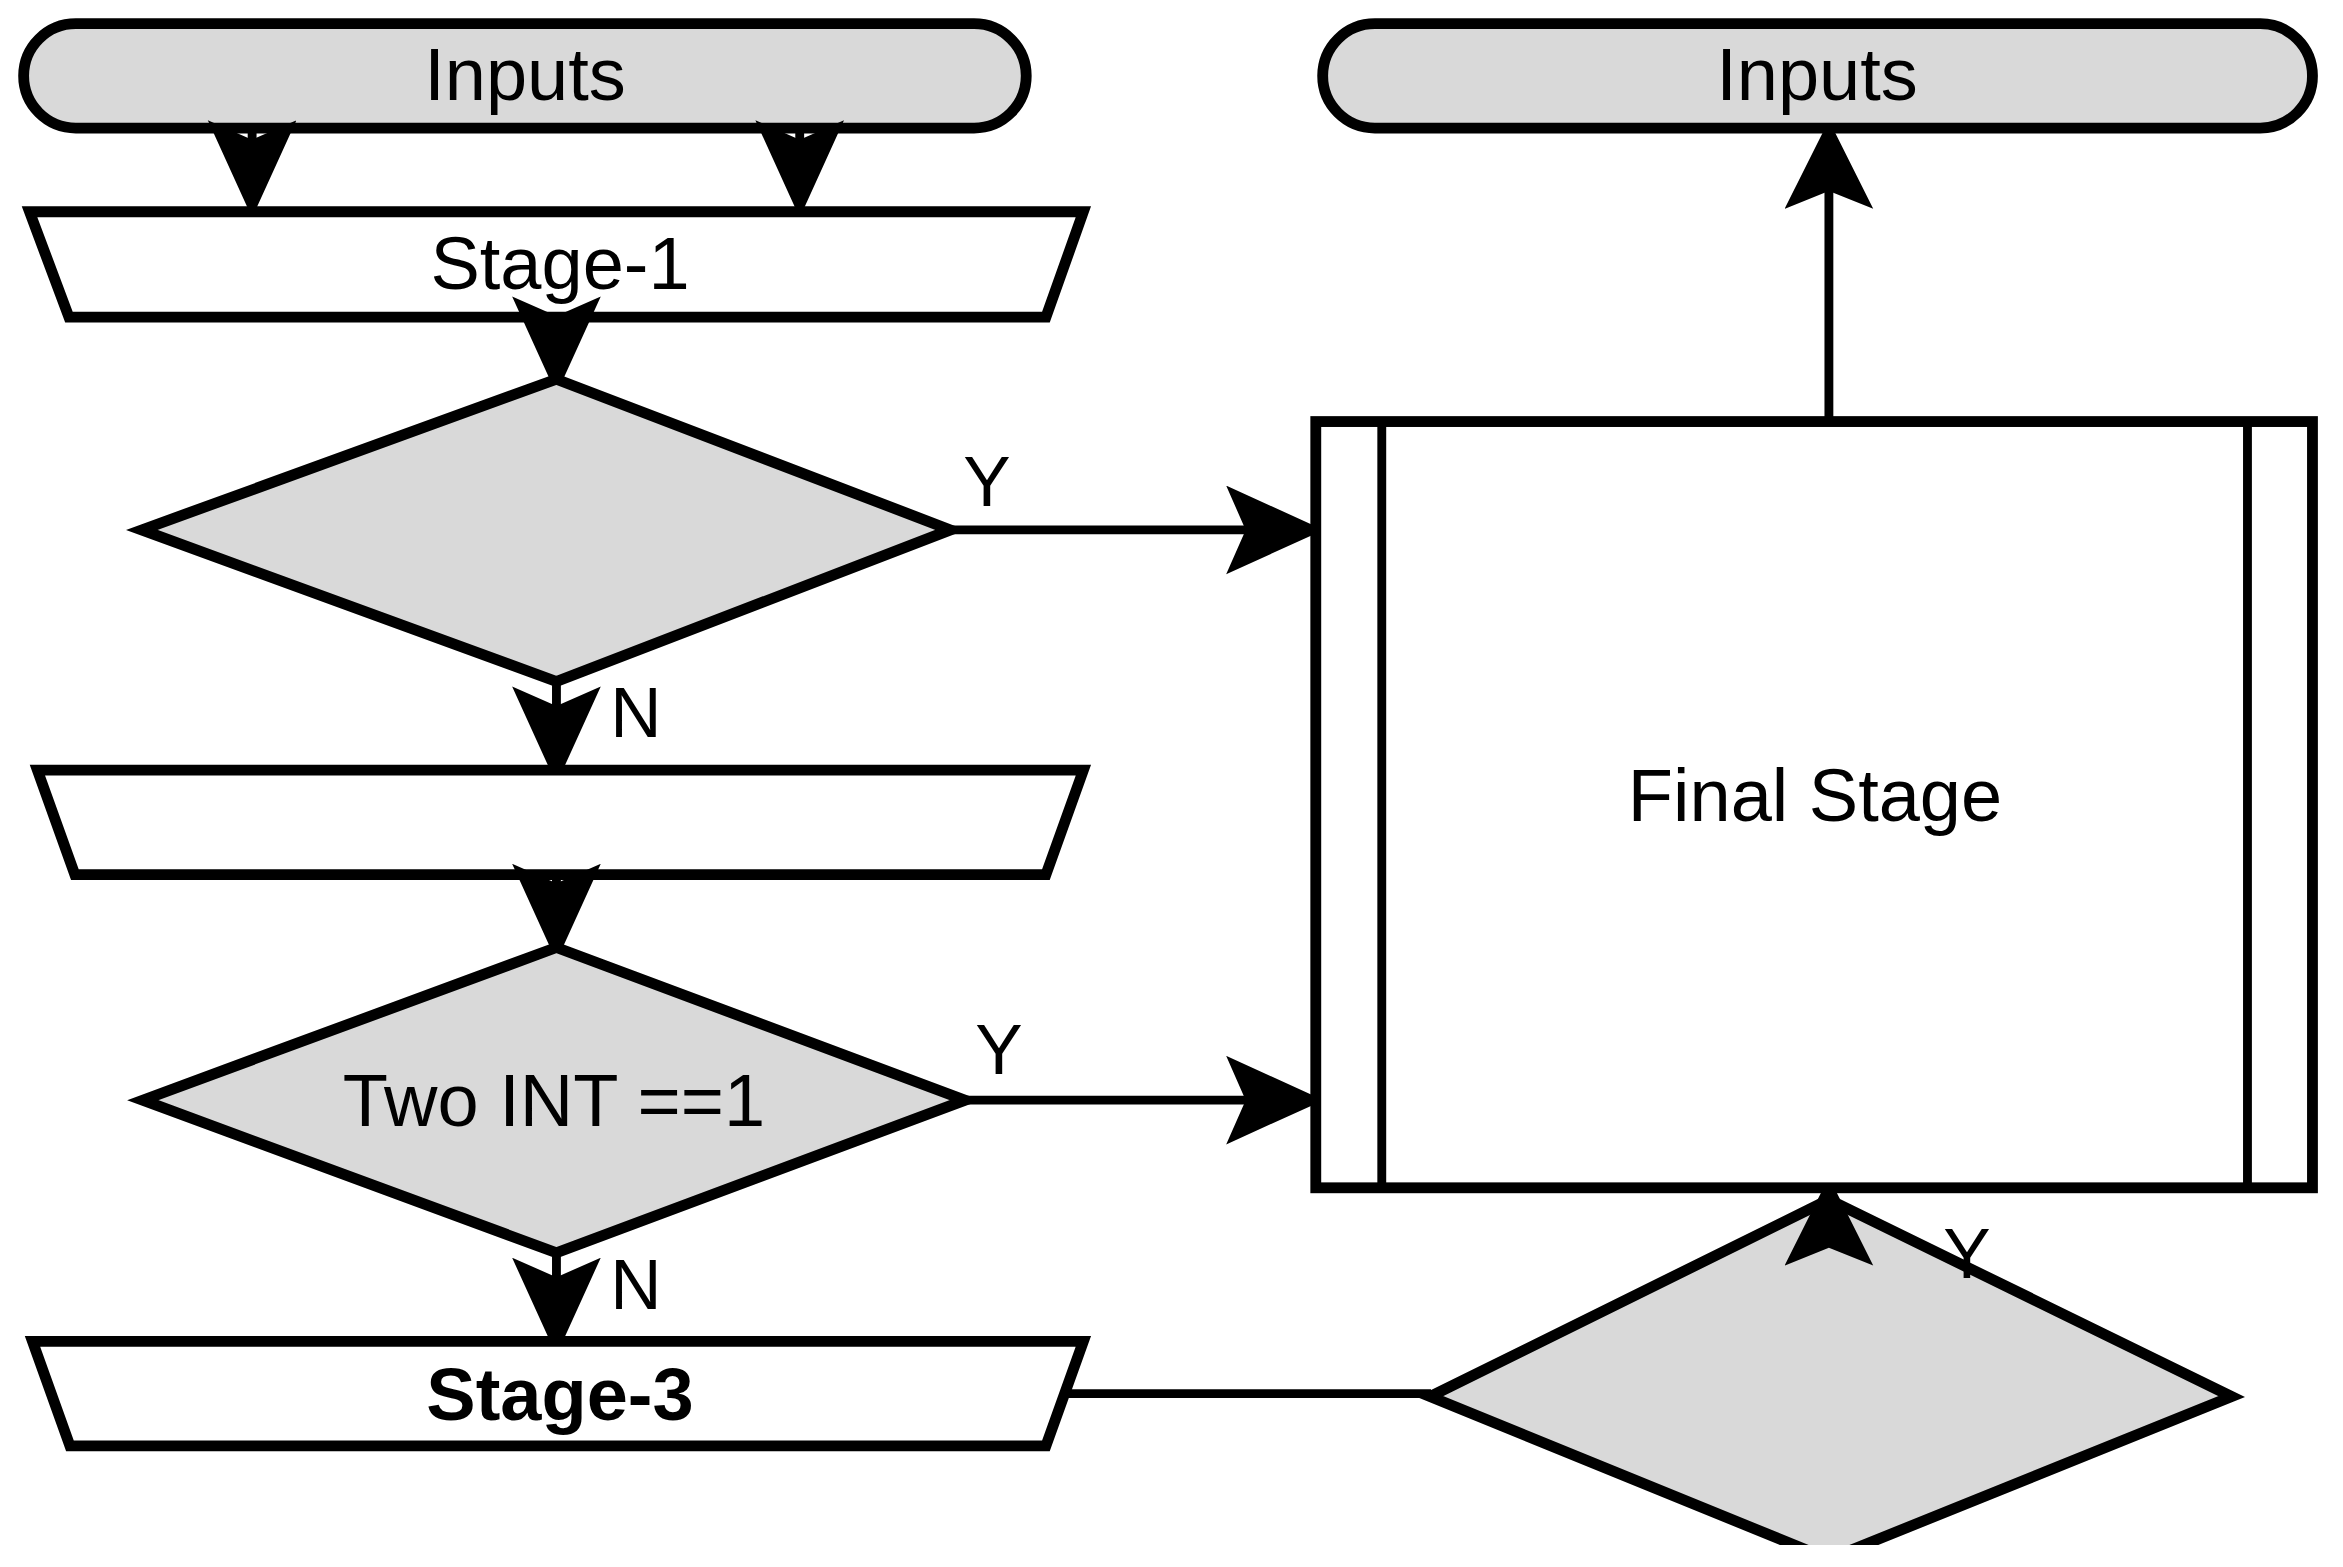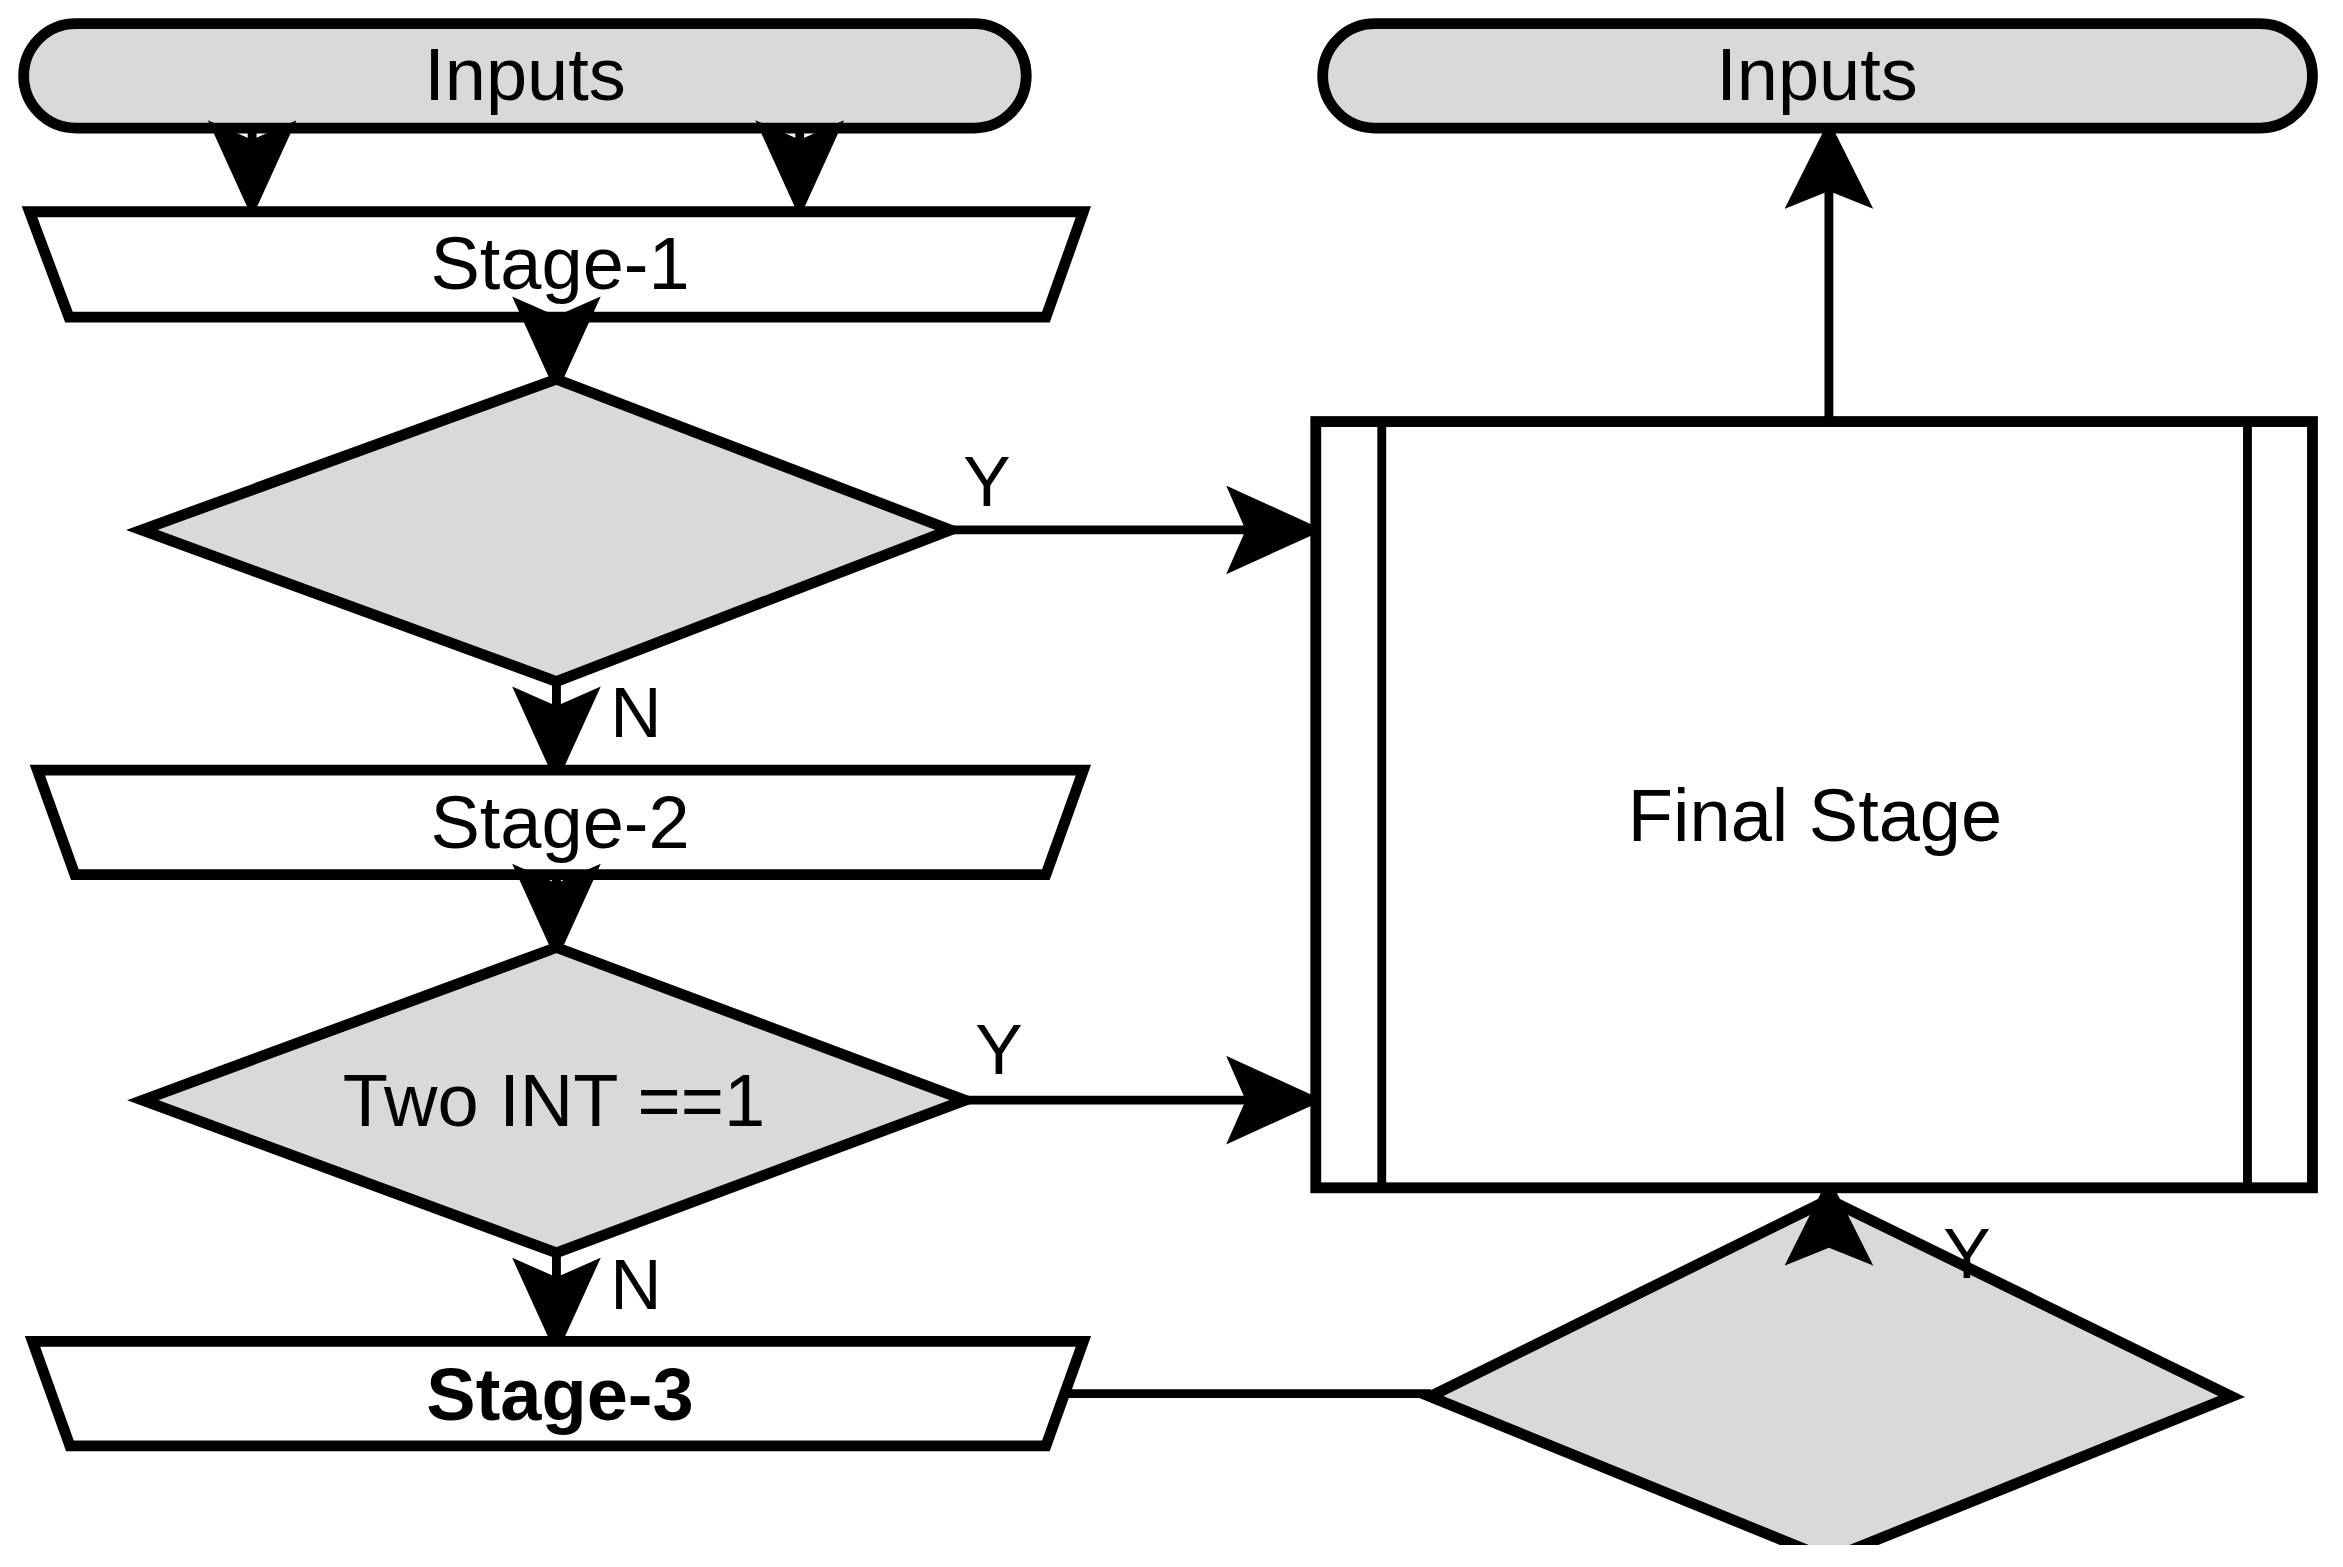--- a/index.html
+++ b/index.html
@@ -77,31 +77,30 @@
 
   <div class="lbl ctr shape-text" style="left:525px;top:75px;">Inputs</div>
 
   <div class="lbl ctr shape-text" style="left:560px;top:264px;text-align:right;">Stage-1</div>
 
 
   <div class="lbl ctr flag-text" style="left:987px;top:481px;">Y</div>
 
   <div class="lbl ctr flag-text" style="left:636px;top:712px;">N</div>
 
-  <div class="lbl ctr shape-text" style="left:560px;top:823px;">Stage-2</div>
 
   <div class="lbl ctr shape-text" style="left:554px;top:1101px;">Two INT ==1</div>
 
   <div class="lbl ctr flag-text" style="left:999px;top:1049px;">Y</div>
 
   <div class="lbl ctr flag-text" style="left:636px;top:1284px;">N</div>
 
   <div class="lbl ctr shape-text" style="left:560px;top:1395px;font-weight:bold;">Stage-3</div>
 
 
   <div class="lbl ctr flag-text" style="left:1967px;top:1253px;">Y</div>
 
-  <div class="lbl ctr shape-text" style="left:1815px;top:796px;margin-top:20px;">Final Stage</div>
+  <div class="lbl ctr shape-text" style="left:1815px;top:796px;">Final Stage</div>
 
   <div class="lbl ctr shape-text" style="left:1817px;top:75px;">Inputs</div>
 
 </div>
 
 
 </body></html>

